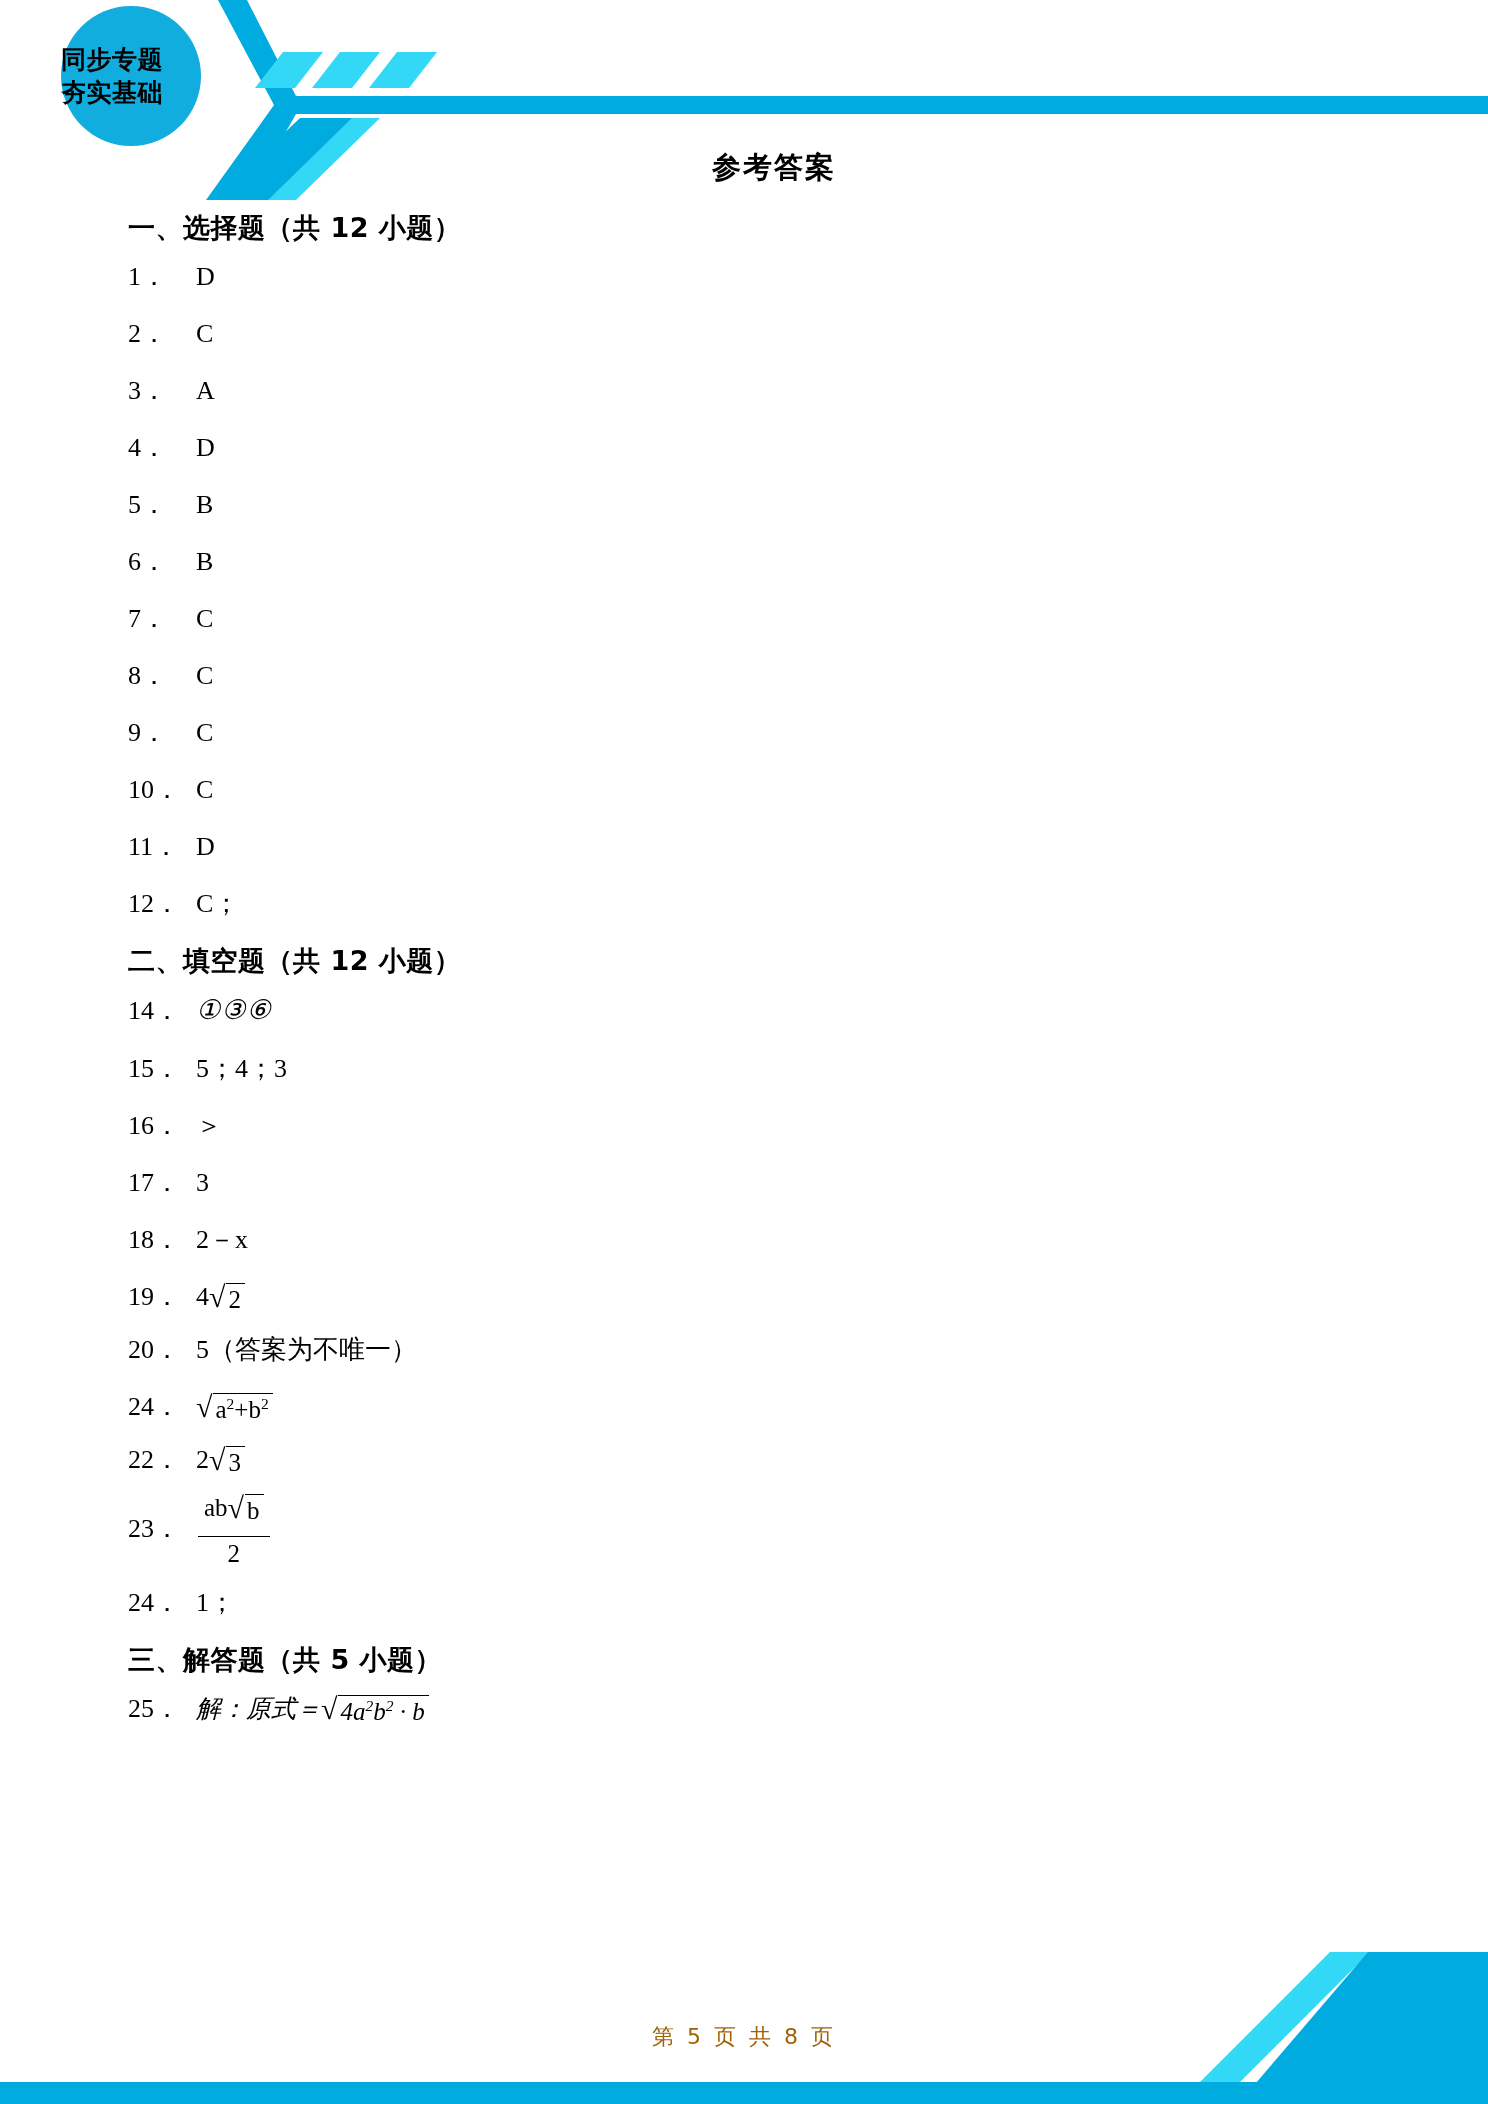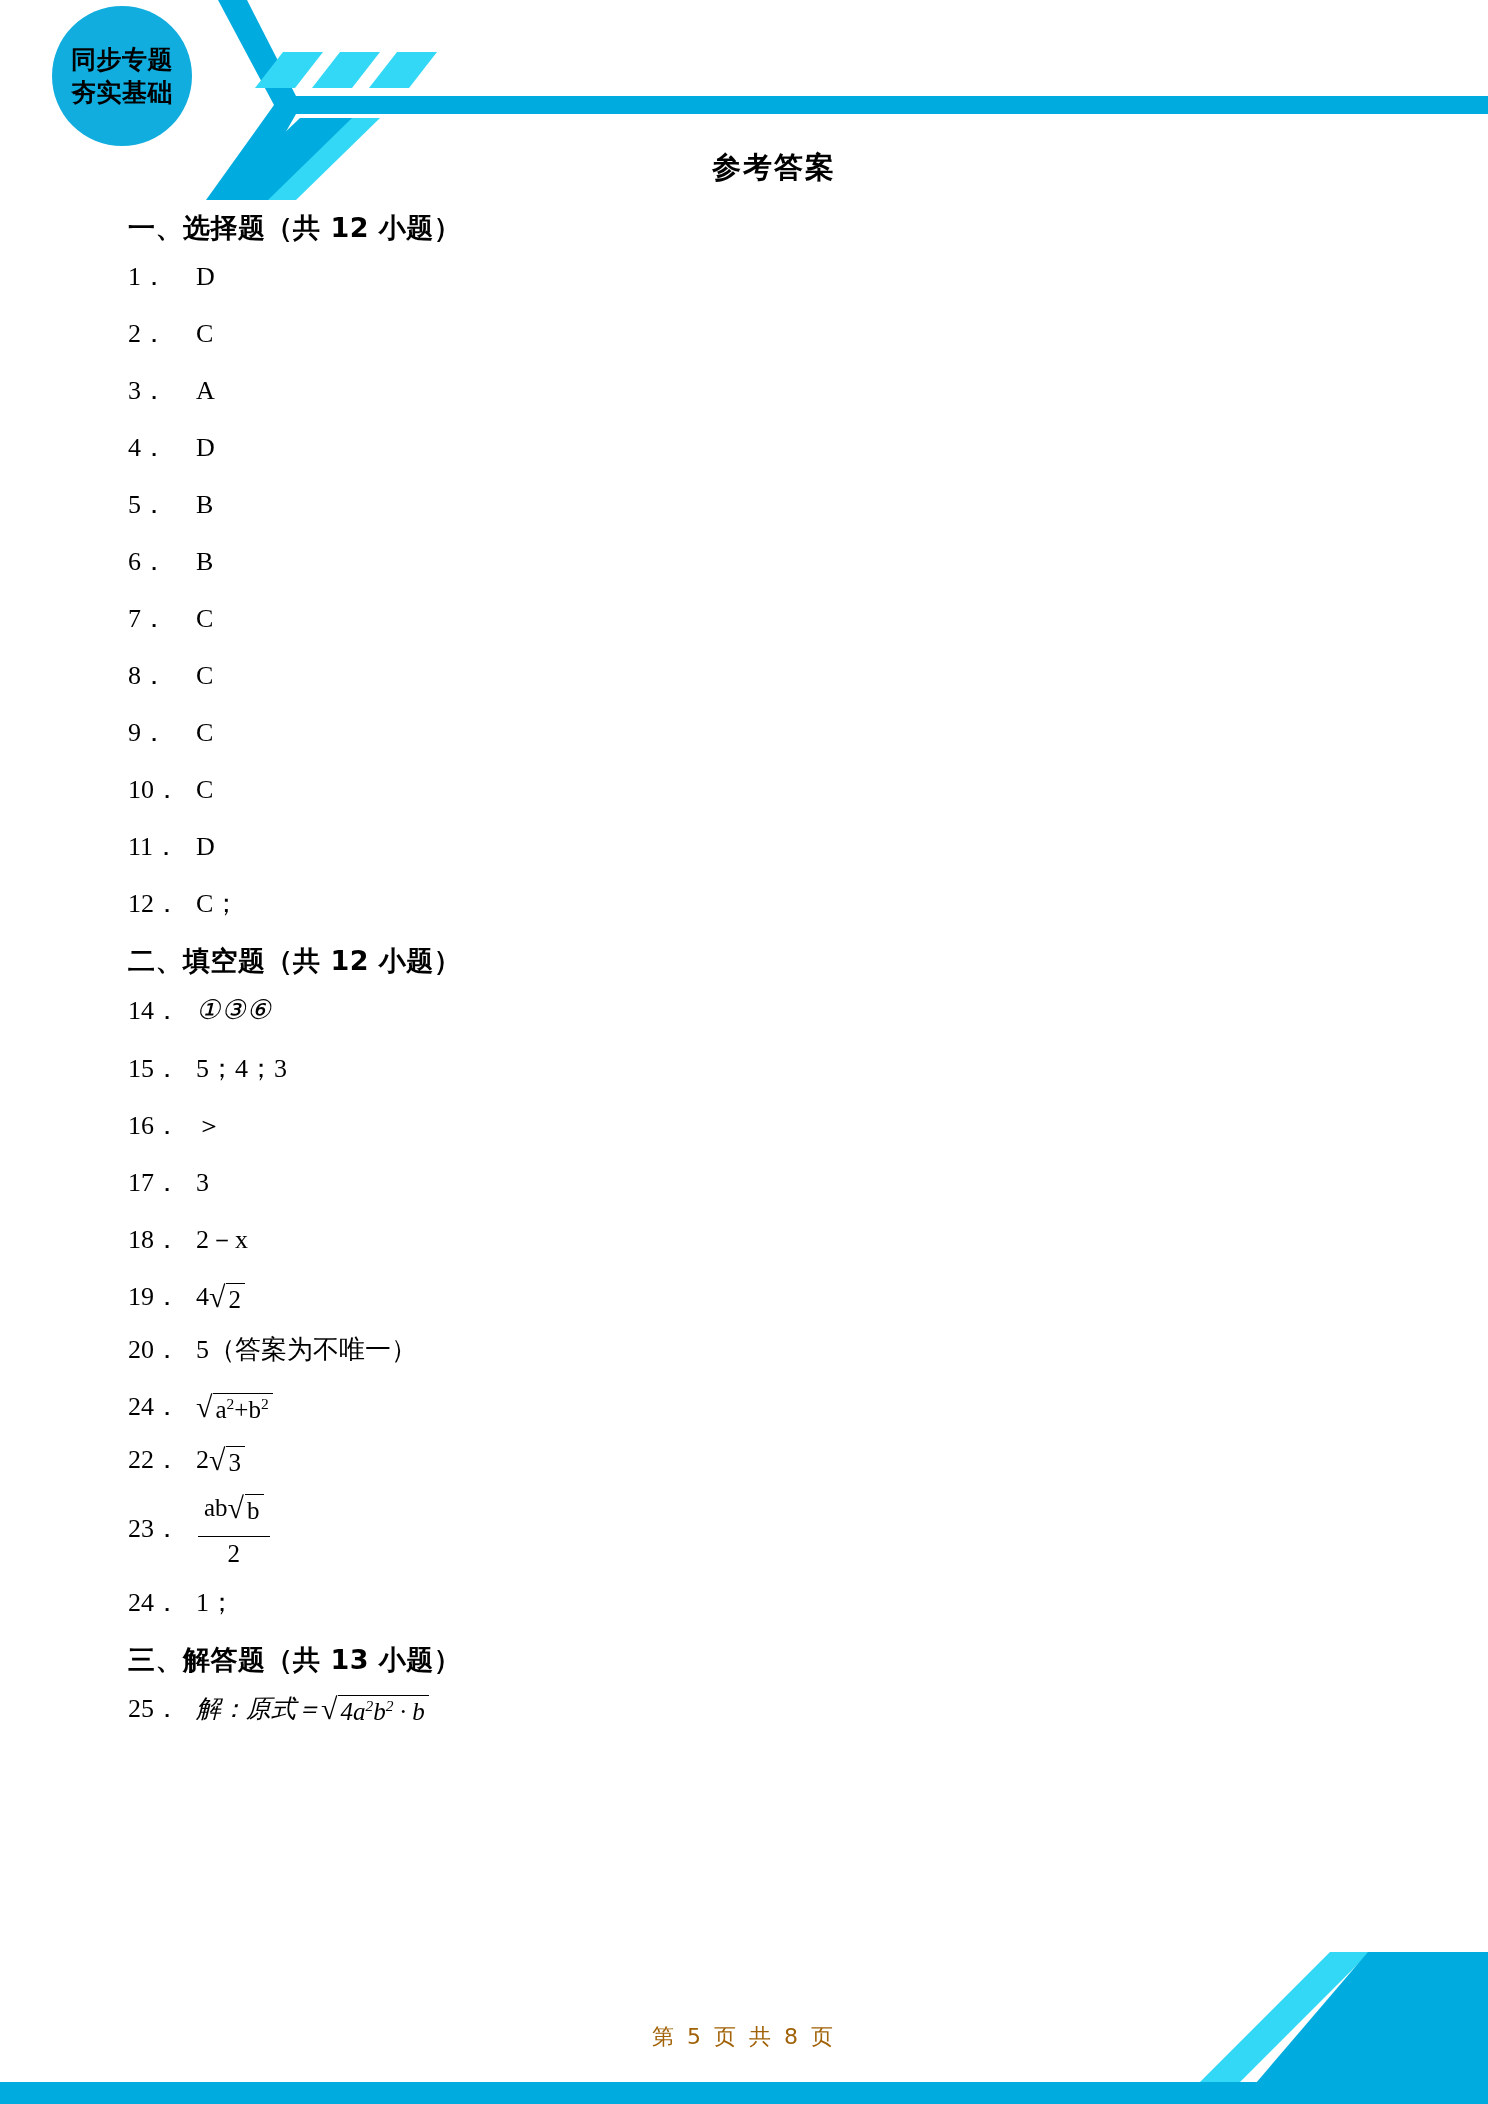--- a/index.html
+++ b/index.html
@@ -23,29 +23,28 @@
   .header-deco {
     position: absolute;
     left: 0;
     top: 0;
     width: 1488px;
     height: 200px;
     pointer-events: none;
   }
   .badge-circle {
     position: absolute;
-    left: 52px;
+    left: 61px;
     top: 6px;
     width: 140px;
     height: 140px;
     border-radius: 50%;
     background: #11ADDF;
     display: flex;
     flex-direction: column;
-    align-items: center;
     justify-content: center;
     gap: 8px;
   }
   .badge-line {
     font-family: "DejaVu Sans", "Liberation Sans", sans-serif;
     font-weight: bold;
     font-size: 25px;
     letter-spacing: 0.5px;
     color: #000000;
     line-height: 1;
@@ -328,21 +327,21 @@
             <span class="frac-bot">2</span>
           </span>
         </span>
       </div>
 
       <div class="ans-row">
         <span class="ans-num">24．</span>
         <span class="ans-val">1；</span>
       </div>
 
-      <div class="section-head">三、解答题（共 13 小题）</div>
+      <div class="section-head">三、解答题（共 5 小题）</div>
 
       <div class="ans-row tall">
         <span class="ans-num">25．</span>
         <span class="ans-val">
           <span class="solve-lead">解：原式＝</span><span class="sqrt">
               <span class="sqrt-sign">√</span>
               <span class="sqrt-body mathit"><span>4</span><span>a</span><sup class="exp">2</sup><span>b</span><sup class="exp">2</sup>&nbsp;<span>·</span>&nbsp;<span>b</span></span>
             </span>
         </span>
       </div>

